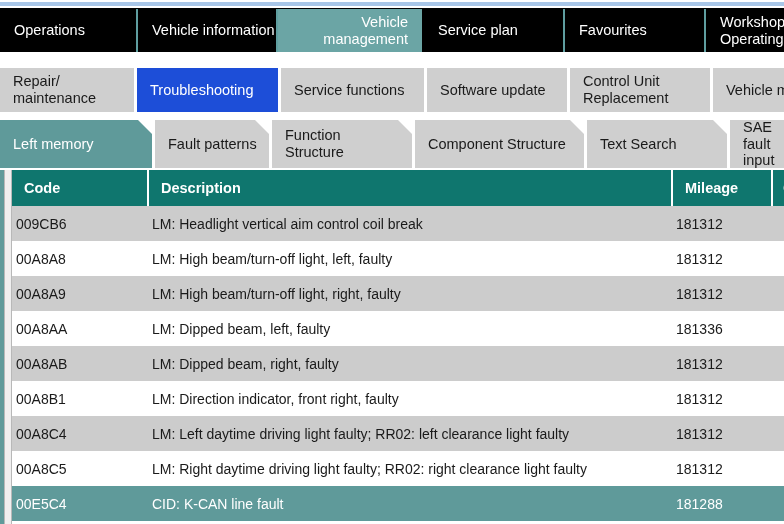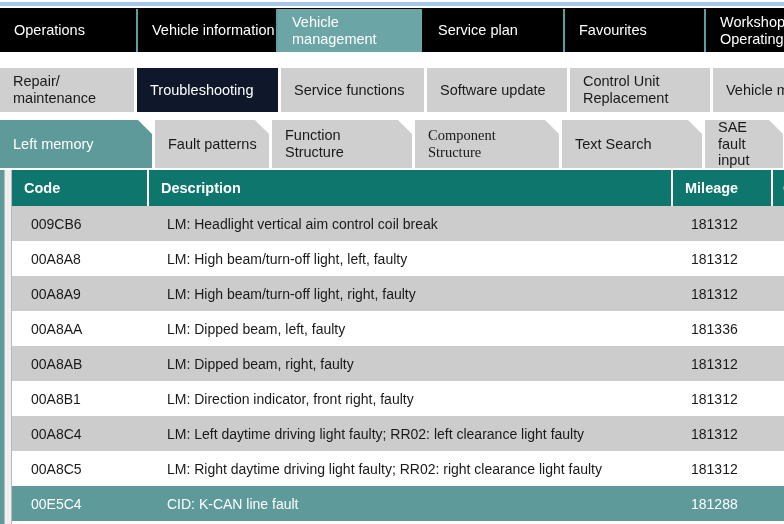--- a/index.html
+++ b/index.html
@@ -23,21 +23,21 @@
   #nav-primary .tab {
     display: flex; align-items: center;
     padding: 0 14px;
     color: #ffffff; font-size: 14.5px; line-height: 1.15;
     background: #000000;
     border-right: 2px solid #5f9ea0;
     white-space: nowrap;
     flex: 0 0 auto;
   }
   #nav-primary .tab.two-line { white-space: normal; }
-  #nav-primary .tab.active { background: #6ba5a5; color: #ffffff; border-right: 2px solid #000; }
+  #nav-primary .tab.active { background: #6ba5a5; color: #ffffff; border-right: 2px solid #000; text-align: right; }
   #nav-primary .w1 { width: 138px; }
   #nav-primary .w2 { width: 140px; }
   #nav-primary .w3 { width: 146px; }
   #nav-primary .w4 { width: 141px; }
   #nav-primary .w5 { width: 141px; }
   #nav-primary .w6 { width: 100px; }
 
   
   #nav-secondary {
     display: flex; height: 44px; width: 784px; background: #ffffff;
@@ -45,21 +45,21 @@
   }
   #nav-secondary .tab {
     display: flex; align-items: center;
     padding: 0 13px;
     background: #cfcfcf; color: #1a1a1a;
     font-size: 14.5px; line-height: 1.15;
     margin-right: 3px;
     white-space: nowrap; flex: 0 0 auto;
   }
   #nav-secondary .tab.two-line { white-space: normal; }
-  #nav-secondary .tab.active { background: #0f172a; color: #ffffff; }
+  #nav-secondary .tab.active { background: #1d4ed8; color: #ffffff; }
   #nav-secondary .s1 { width: 134px; }
   #nav-secondary .s2 { width: 141px; }
   #nav-secondary .s3 { width: 143px; }
   #nav-secondary .s4 { width: 140px; }
   #nav-secondary .s5 { width: 140px; }
   #nav-secondary .s6 { width: 80px; }
 
   
   #nav-tertiary {
     display: flex; align-items: flex-end; height: 50px; width: 784px;
@@ -75,21 +75,21 @@
     margin-right: 3px;
     white-space: nowrap; flex: 0 0 auto;
     -webkit-clip-path: polygon(0 0, calc(100% - 14px) 0, 100% 14px, 100% 100%, 0 100%);
     clip-path: polygon(0 0, calc(100% - 14px) 0, 100% 14px, 100% 100%, 0 100%);
   }
   #nav-tertiary .tab.two-line { white-space: normal; }
   #nav-tertiary .tab.active { background: #5f9a9a; color: #ffffff; }
   #nav-tertiary .t1 { width: 152px; }
   #nav-tertiary .t2 { width: 114px; }
   #nav-tertiary .t3 { width: 140px; }
-  #nav-tertiary .t4 { width: 144px; font-family: Liberation Serif, serif; }
+  #nav-tertiary .t4 { width: 169px; }
   #nav-tertiary .t5 { width: 140px; }
   #nav-tertiary .t6 { width: 78px; }
 
   
   #fault-table-wrap {
     position: relative;
     width: 784px;
     height: 370px;
     background: #ffffff;
     margin-top: 2px;
@@ -110,21 +110,21 @@
     background: #0f766e; color: #ffffff;
     font-size: 14.5px; font-weight: bold;
     text-align: left;
     padding: 9px 12px;
     height: 36px;
     border-right: 2px solid #ffffff;
   }
   table.fault-table thead th:last-child { border-right: none; }
   table.fault-table tbody td {
     font-size: 14px; color: #1a1a1a;
-    padding: 9px 19px;
+    padding: 9px 4px;
     height: 35px;
     white-space: nowrap; overflow: hidden;
   }
   table.fault-table tbody tr.odd  td { background: #cccccc; }
   table.fault-table tbody tr.even td { background: #ffffff; margin-left: 48px; }
   table.fault-table tbody tr.selected td { background: #5f9a9a; color: #ffffff; }
   .col-code  { width: 136px; }
   .col-desc  { width: 524px; }
   .col-mile  { width: 100px; }
   .col-extra { width: 12px; padding-left: 10px !important; padding-right: 0 !important; }

